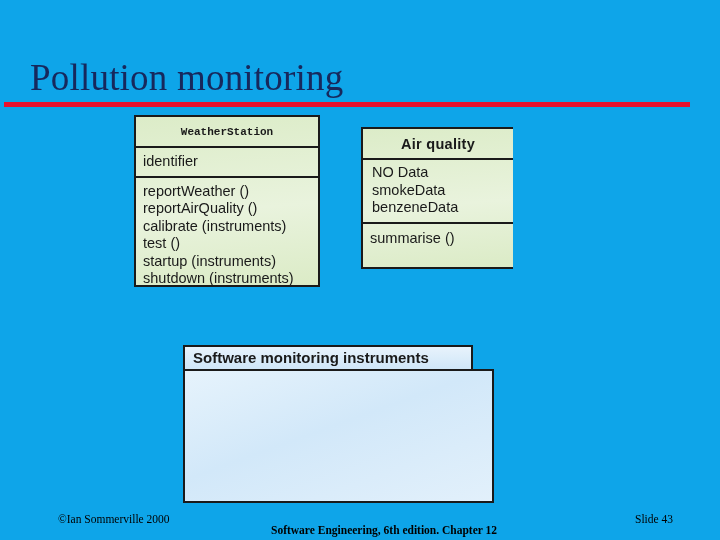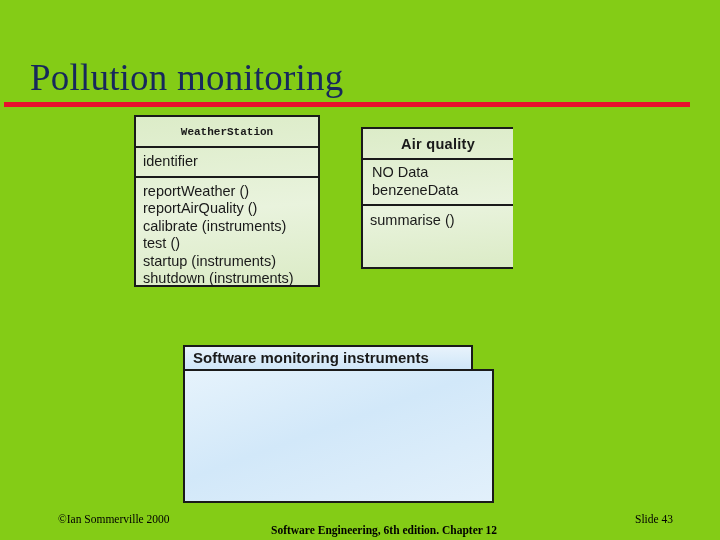--- a/index.html
+++ b/index.html
@@ -10,21 +10,21 @@
     width: 720px;
     height: 540px;
     background: #ffffff;
     font-family: "Liberation Sans", sans-serif;
     overflow: hidden;
   }
   .slide {
     position: relative;
     width: 720px;
     height: 540px;
-    background: #84cc16;
+    background: #0ea5e9;
   }
 
   
   .slide-title {
     position: absolute;
     left: 30px;
     top: 56px;
     font-family: "Liberation Serif", serif;
     font-size: 37px;
     line-height: 44px;
@@ -235,20 +235,21 @@
       <div class="uml-line">test ()</div>
       <div class="uml-line">startup (instruments)</div>
       <div class="uml-line">shutdown (instruments)</div>
     </div>
   </div>
 
   <div class="uml-box" id="air-quality">
     <div class="uml-compartment uml-name">Air quality</div>
     <div class="uml-compartment attrs">
       <div class="uml-line">NO Data</div>
+      <div class="uml-line">smokeData</div>
       <div class="uml-line">benzeneData</div>
     </div>
     <div class="uml-compartment ops">
       <div class="uml-line">summarise ()</div>
     </div>
   </div>
 
   <div id="package">
     <div class="pkg-body"></div>
     <div class="pkg-tab">

